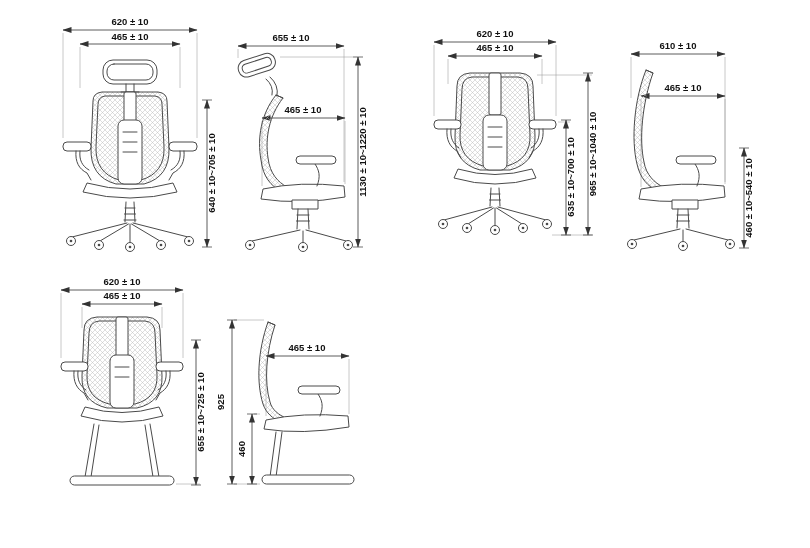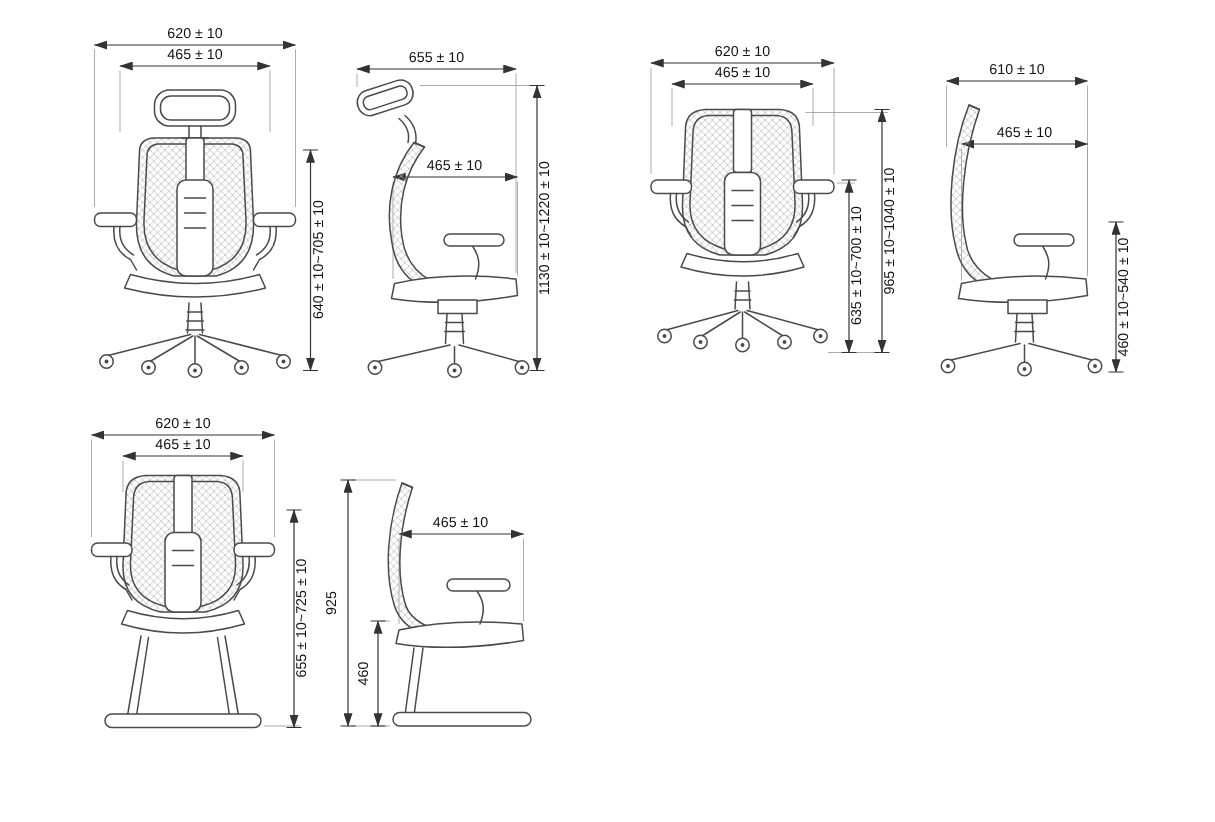--- a/index.html
+++ b/index.html
@@ -1,16 +1,16 @@
 <!DOCTYPE html>
 <html><head>
 <meta charset="utf-8">
 <style>
   html,body{margin:0;padding:0;background:#fff;}
-  .canvas{position:relative;width:810px;height:548px;background:#fff;overflow:hidden;}
+  .canvas{position:relative;width:810px;height:548px;background:#fff;overflow:hidden;font-weight:bold;}
   svg text{font-family:"Liberation Sans","DejaVu Sans",sans-serif;font-size:9.5px;fill:#1a1a1a;}
   .ln{stroke:#4a4a4a;stroke-width:1;fill:none;stroke-linecap:round;stroke-linejoin:round;}
   .lnw{stroke:#4a4a4a;stroke-width:1;fill:#ffffff;stroke-linejoin:round;}
   .mesh{stroke:#4a4a4a;stroke-width:1;fill:url(#meshpat);stroke-linejoin:round;}
   .dim{stroke:#333333;stroke-width:0.8;fill:none;}
   .tick{stroke:#333333;stroke-width:0.7;fill:none;}
   .ext{stroke:#9a9a9a;stroke-width:0.55;fill:none;}
   .dot{fill:#4a4a4a;stroke:none;}
   .dimtxt{fill:#111111;text-anchor:middle;}
 </style>

